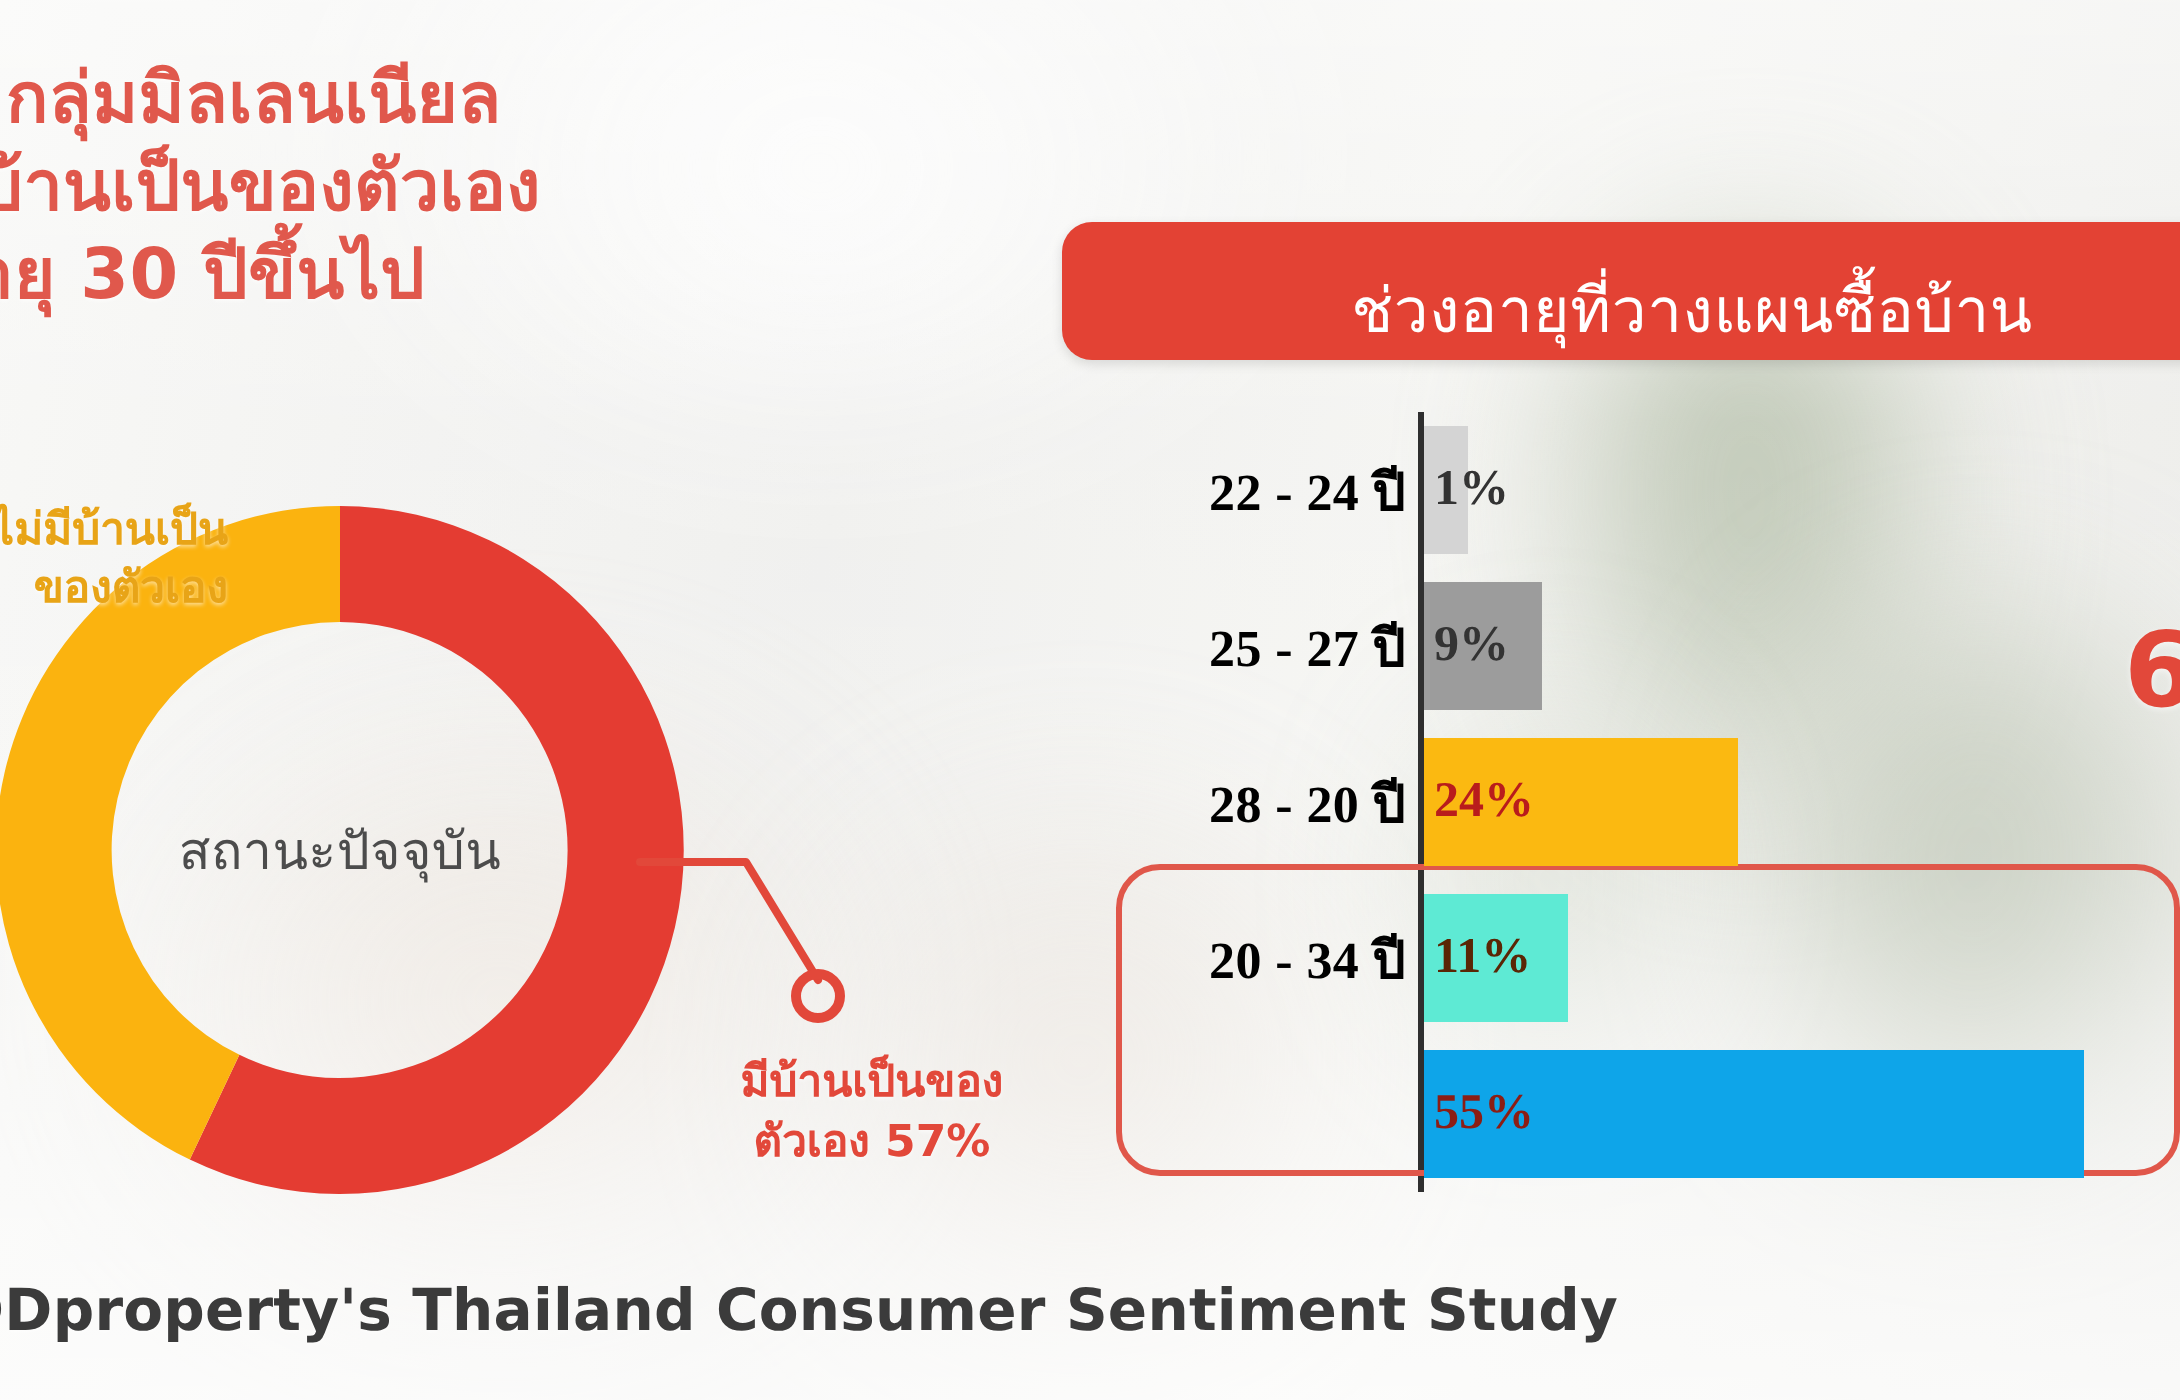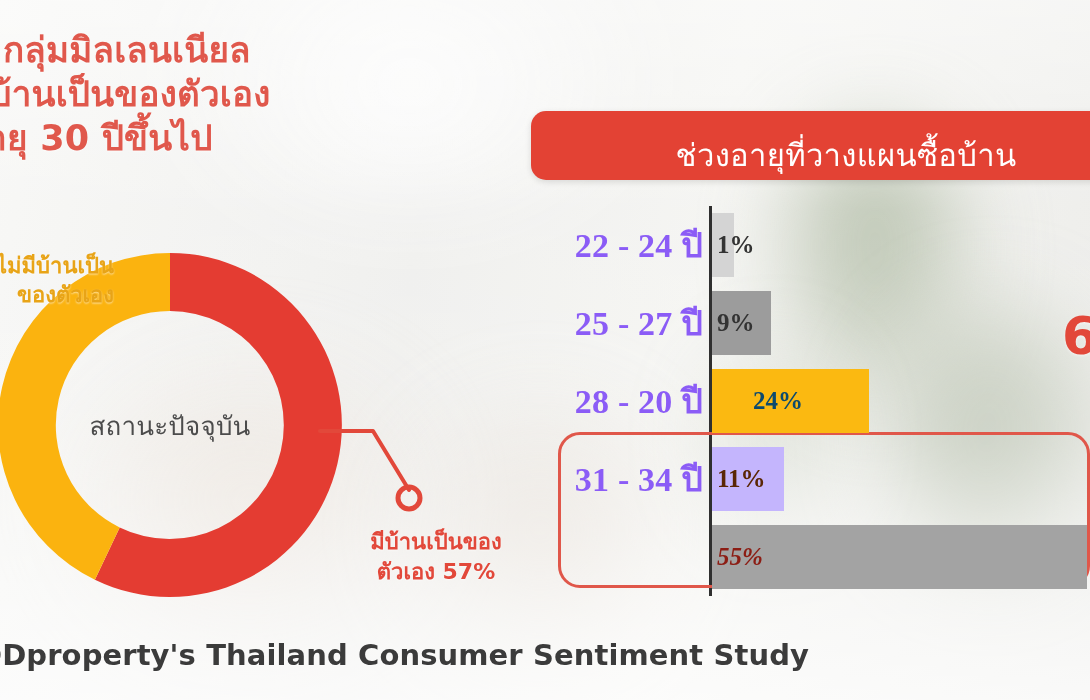--- a/index.html
+++ b/index.html
@@ -213,22 +213,22 @@
     position: absolute;
     left: 0;
     top: 0;
     width: 158px;
     height: 78px;
     display: flex;
     align-items: center;
     justify-content: flex-end;
     font-family: "Liberation Serif", serif;
     font-weight: bold;
-    font-size: 34px;
-    color: #8b5cf6;
+    font-size: 26px;
+    color: #000000;
     white-space: nowrap;
     letter-spacing: .2px;
   }
   .bar {
     position: absolute;
     left: 167px;
     top: 7px;
     height: 64px;
     display: flex;
     align-items: center;
@@ -336,31 +336,31 @@
       </div>
       <div class="row" style="top: 78px; text-align: center;">
         <div class="row-label">25 - 27 ปี</div>
         <div class="bar" style="background: rgb(156, 156, 156); width: 58.95px;">
           <span class="bar-value" style="color: rgb(51, 51, 51);">9%</span>
         </div>
       </div>
       <div class="row" style="top: 156px;">
         <div class="row-label">28 - 20 ปี</div>
         <div class="bar" style="background: rgb(251, 185, 17); width: 157.2px;">
-          <span class="bar-value" style="color: #0c4a6e; margin-left: 36px;">24%</span>
+          <span class="bar-value" style="color: #b91c1c;">24%</span>
         </div>
       </div>
       <div class="row" style="top: 234px;">
-        <div class="row-label">31 - 34 ปี</div>
-        <div class="bar" style="background: #c4b5fd; width: 72.05px;">
+        <div class="row-label">20 - 34 ปี</div>
+        <div class="bar" style="background: #5eead4; width: 72.05px;">
           <span class="bar-value" style="color: rgb(90, 38, 5);">11%</span>
         </div>
       </div>
       <div class="row" style="top: 312px;">
-        <div class="bar" style="background: #a3a3a3; width: 375px; font-style: italic;">
+        <div class="bar" style="background: #0ea5e9; width: 330px;">
           <span class="bar-value" style="color: rgb(140, 29, 20);">55%</span>
         </div>
       </div>
     </div>
 
   <div class="edge-number">6</div>
 
   <div class="footer">DDproperty's Thailand Consumer Sentiment Study</div>
 
 </div>

